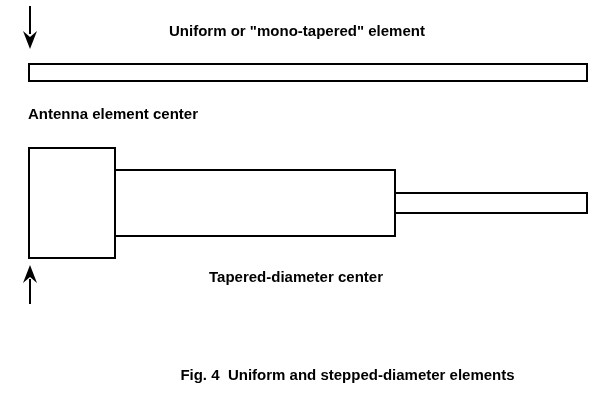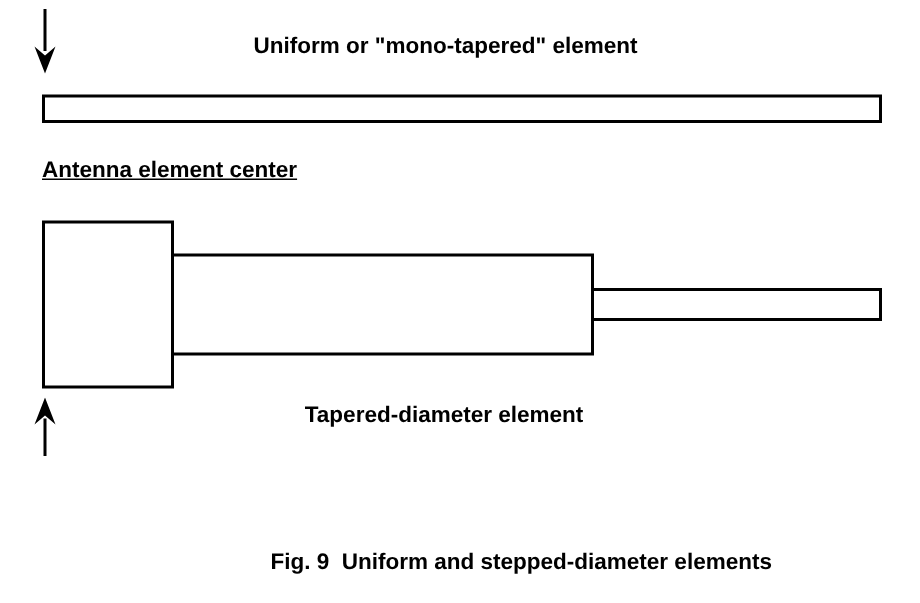--- a/index.html
+++ b/index.html
@@ -27,21 +27,21 @@
     position: absolute;
     border: 2px solid #000000;
     background: #ffffff;
     box-sizing: content-box;
   }
   .arrow {
     position: absolute;
   }
   .uniform-label  { top: 22px;  left: 0;     width: 594px; text-align: center; }
   .uniform-rect   { left: 28px; top: 63px;  width: 556px; height: 15px; }
-  .center-label   { left: 28px; top: 105px; text-decoration: underline; }
+  .center-label   { left: 28px; top: 105px; }
   .box-large      { left: 28px;  top: 147px; width: 84px;  height: 108px; z-index: 2; }
   .box-medium     { left: 114px; top: 169px; width: 278px; height: 64px;  z-index: 1; }
   .box-small      { left: 394px; top: 192px; width: 190px; height: 18px;  z-index: 0; }
   .arrow-top      { left: 21px; top: 6px; }
   .arrow-bottom   { left: 21px; top: 265px; }
   .tapered-label      { left: 116px; top: 268px; width: 360px; text-align: center; }
   .exaggerated-label  { left: 116px; top: 301px; width: 360px; text-align: center; }
   .caption            { left: 82px;  top: 366px; width: 531px; text-align: center; }
 </style>
 </head>
@@ -64,18 +64,18 @@
 
   <div class="rect box-medium"></div>
 
   <div class="rect box-small"></div>
 
   <svg class="arrow arrow-bottom" width="18" height="40" viewBox="0 0 18 40">
     <line x1="9" y1="39" x2="9" y2="14" stroke="#000" stroke-width="2"></line>
     <polygon points="9,0 2,18 9,12 16,18" fill="#000"></polygon>
   </svg>
 
-  <div class="label tapered-label">Tapered-diameter element</div>
+  <div class="label tapered-label">Tapered-diameter center</div>
 
 
-  <div class="label caption">Fig. 9  Uniform and stepped-diameter elements</div>
+  <div class="label caption">Fig. 4  Uniform and stepped-diameter elements</div>
 
 </div>
 
 </body></html>

